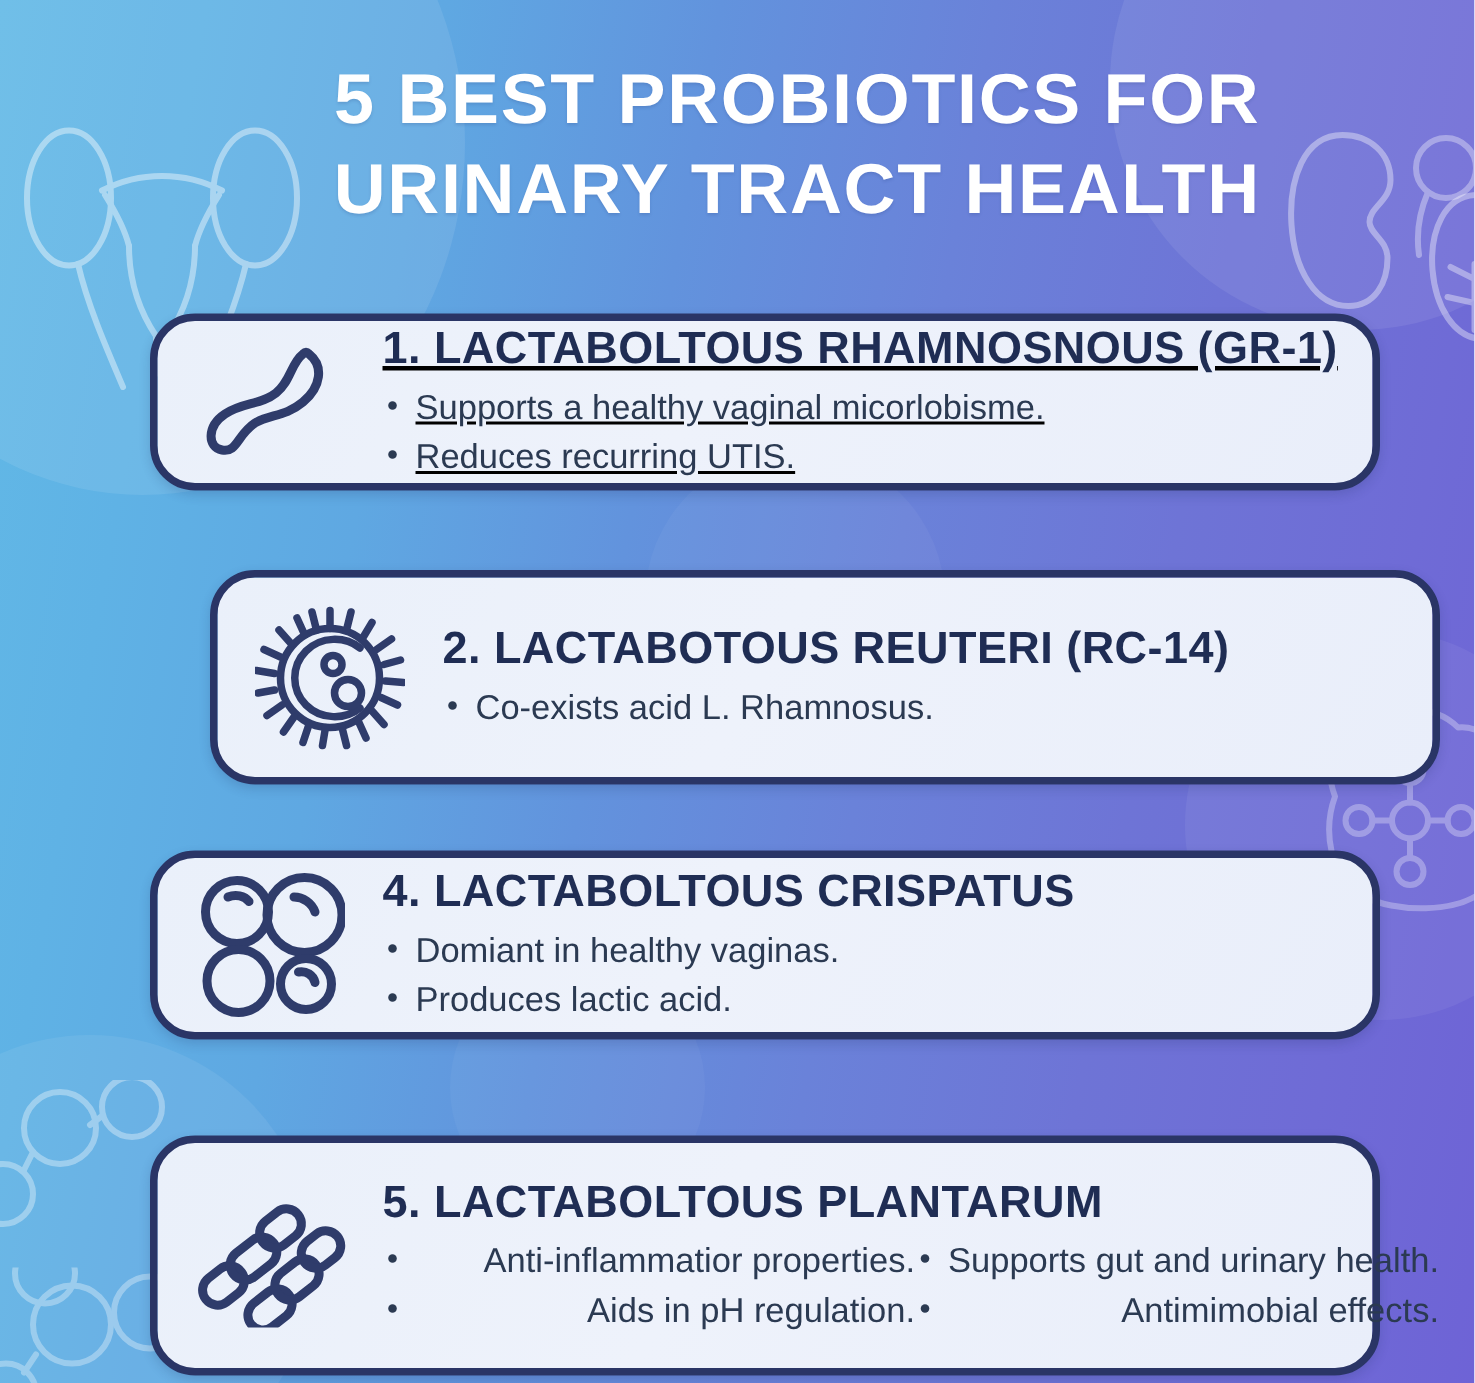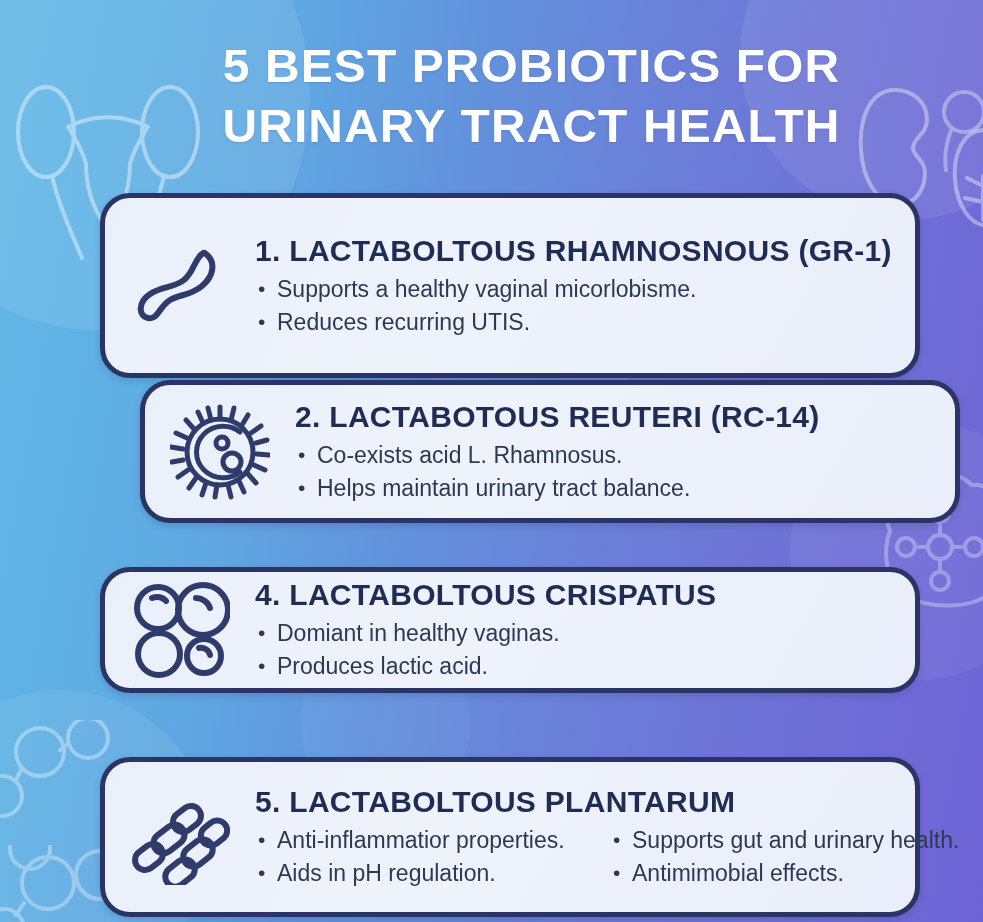--- a/index.html
+++ b/index.html
@@ -102,21 +102,21 @@
     width: 820px;
     box-sizing: border-box;
     border: 5px solid #2a3566;
     border-radius: 30px;
     background: linear-gradient(120deg, #eaf0fa 0%, #eef2fb 45%, #e9eefa 100%);
     box-shadow: 0 3px 7px rgba(30, 45, 95, 0.18);
     display: flex;
     align-items: center;
     overflow: visible;
   }
-  .card-1 { top: 193px; height: 185px; }
+  .card-1 { top: 209px; height: 118px; text-decoration: underline; }
   .card-2 { top: 380px; height: 143px; margin-left: 40px; }
   .card-3 { top: 567px; height: 126px; }
   .card-4 { top: 757px; height: 160px; }
 
   .card-icon {
     flex: 0 0 auto;
     width: 150px;
     display: flex;
     align-items: center;
     justify-content: center;
@@ -172,20 +172,21 @@
     top: -1px;
     color: #2b3a52;
     font-size: 21px;
   }
 
   
   .bullets.two-col {
     display: grid;
     grid-template-columns: 355px auto;
     column-gap: 0px;
+    text-align: right;
   }
   .bullets.two-col li { padding-left: 22px; }
 </style>
 </head>
 <body>
 
 <div id="poster">
 
   <div class="bg-layer">
     <div class="blob b1"></div>
@@ -293,21 +294,20 @@
             <path d="M70 30 C60 22 44 22 34 32 C24 42 24 58 34 68 C44 78 60 78 70 70"></path>
             <circle cx="52" cy="41" r="6"></circle>
             <circle cx="62" cy="60" r="9"></circle>
           </g>
         </svg>
       </div>
       <div class="card-body">
         <div class="card-title">2. LACTABOTOUS REUTERI (RC-14)</div>
         <ul class="bullets">
           <li>Co-exists acid L. Rhamnosus.</li>
-          <li>Helps maintain urinary tract balance.</li>
         </ul>
       </div>
     </div>
 
     <div class="card card-3">
       <div class="card-icon">
         <svg width="100" height="96" viewBox="0 0 100 96">
           <g class="icon-stroke">
             <circle cx="28" cy="26" r="21"></circle>
             <circle cx="73" cy="28" r="25"></circle>

